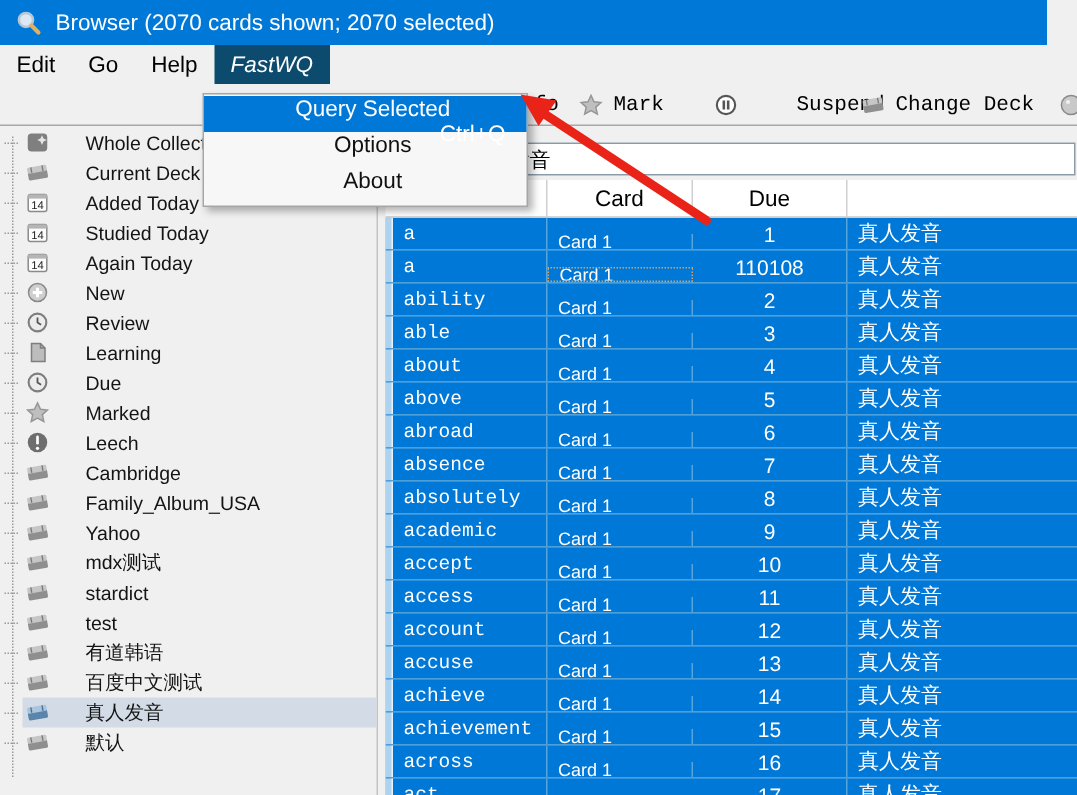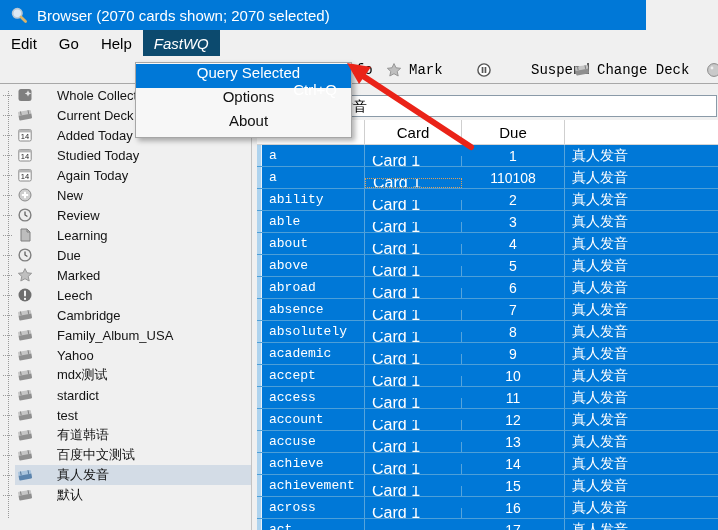--- a/index.html
+++ b/index.html
@@ -1,19 +1,19 @@
 <!DOCTYPE html>
 <html><head>
 <meta charset="utf-8">
 <style>
   html,body{margin:0;padding:0;background:#666;}
   #app{position:relative;width:718px;height:530px;overflow:hidden;background:#f0f0f0;
        font-family:"Liberation Sans",sans-serif;-webkit-font-smoothing:antialiased;}
   
-  .titlebar{position:absolute;left:0;top:0;width:646px;height:30px;background:#0078d7;
+  .titlebar{position:absolute;left:0;top:0;width:698px;height:30px;background:#0078d7;
             display:flex;align-items:center;padding-left:10px;box-sizing:border-box;}
   .titlebar .ticon{width:18px;height:18px;display:inline-flex;}
   .titlebar .ttext{color:#fff;font-size:15px;margin-left:9px;white-space:nowrap;}
   
   .menubar{position:absolute;left:0;top:30px;width:718px;height:26px;background:#f0f0f0;
            display:flex;align-items:stretch;font-size:15px;color:#000;}
   .menu-item{display:inline-flex;align-items:center;padding:0 11px;cursor:default;}
   .menu-item.mnemonic::first-letter{text-decoration:underline;}
   .menu-item.active{background:#0c4a6e;color:#fff;font-style:italic;}
   
@@ -43,21 +43,21 @@
   .th{display:flex;align-items:center;justify-content:center;font-size:15px;color:#000;
       border-right:1px solid #cfcfcf;box-sizing:border-box;height:100%;}
   .th:last-child{border-right:none;}
   .tbody{position:absolute;left:4px;top:60px;width:461px;height:385px;overflow:hidden;background:#fff;}
   .t-row{display:flex;height:22px;box-sizing:border-box;background:#0078d7;
          border-bottom:1px solid #4d9fd8;}
   .t-strip{width:5px;flex:none;background:#aed3ee;border-right:1px solid #e8f2fa;box-sizing:border-box;}
   .td{color:#fff;box-sizing:border-box;border-right:1px solid #55a4dc;display:flex;align-items:center;
       overflow:hidden;white-space:nowrap;}
   .td.sort{width:103px;font-family:"Liberation Mono",monospace;font-size:13px;padding-left:7px;}
-  .td.card{width:97px;font-size:16px;padding-left:7px;margin-top:11px;}
+  .td.card{width:97px;font-size:12px;padding-left:7px;margin-top:11px;}
   .td.due{width:103px;font-size:14px;justify-content:center;}
   .td.deck{flex:1;font-size:14px;padding-left:7px;border-right:none;}
   .td.focused{border:1px dotted #d9a05c;}
   
   .dropdown{position:absolute;left:135px;top:62px;width:215px;background:#f7f7f7;
             border:1px solid #a6a6a6;box-shadow:3px 3px 5px rgba(0,0,0,0.30);
             padding:1px 0;z-index:40;}
   .dd-item{height:24px;display:flex;align-items:center;font-size:15px;color:#111;
            padding-left:24px;padding-right:14px;flex-direction:column;}
   .dd-item.hl{background:#0078d7;color:#fff;}

